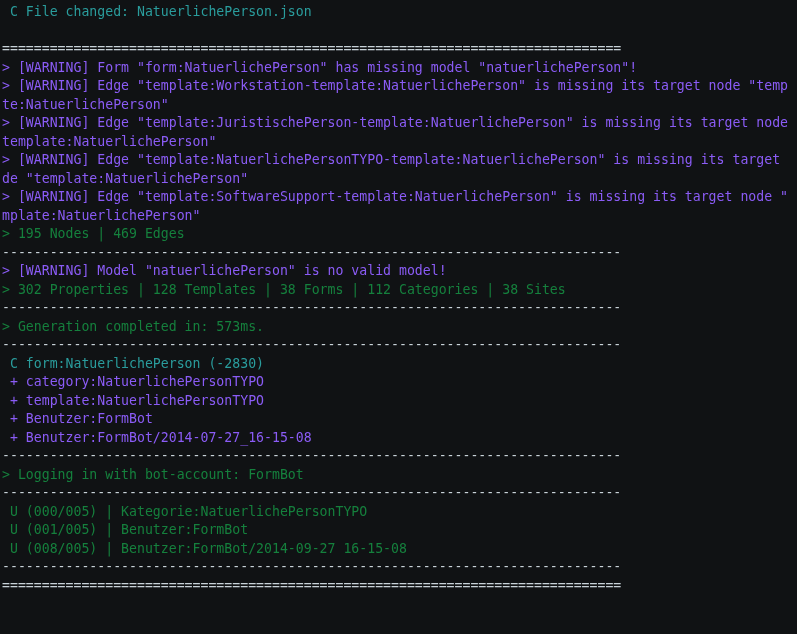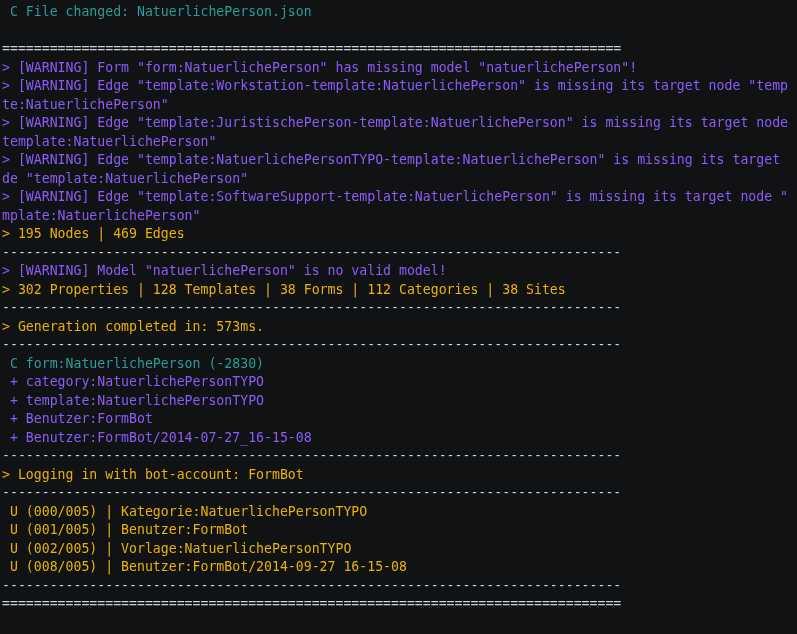--- a/index.html
+++ b/index.html
@@ -27,21 +27,21 @@
     line-height: 18.5px;
     height: 18.5px;
     white-space: pre;
     overflow: hidden;
     letter-spacing: 0px;
     padding-left: 2px;
     box-sizing: border-box;
   }
   .c-info    { color: #2a9d9d; }
   .c-warn    { color: #8b5cf6; }
-  .c-normal  { color: #eab308; }
+  .c-normal  { color: #15803d; }
   .c-add     { color: #8b5cf6; }
   .c-sep     { color: #c8d2d8; }
   .c-blank   { color: transparent; }
 </style>
 </head>
 <body>
 
 <div id="terminal">
     <div class="line c-info"> C File changed: NatuerlichePerson.json</div>
     <div class="line c-blank"></div>
@@ -65,17 +65,16 @@
     <div class="line c-info"> C form:NatuerlichePerson (-2830)</div>
     <div class="line c-add"> + category:NatuerlichePersonTYPO</div>
     <div class="line c-add"> + template:NatuerlichePersonTYPO</div>
     <div class="line c-add"> + Benutzer:FormBot</div>
     <div class="line c-add"> + Benutzer:FormBot/2014-07-27_16-15-08</div>
     <div class="line c-sep">------------------------------------------------------------------------------</div>
     <div class="line c-normal">&gt; Logging in with bot-account: FormBot</div>
     <div class="line c-sep">------------------------------------------------------------------------------</div>
     <div class="line c-normal"> U (000/005) | Kategorie:NatuerlichePersonTYPO</div>
     <div class="line c-normal"> U (001/005) | Benutzer:FormBot</div>
-    <div class="line c-normal"> U (002/005) | Vorlage:NatuerlichePersonTYPO</div>
     <div class="line c-normal"> U (008/005) | Benutzer:FormBot/2014-09-27 16-15-08</div>
     <div class="line c-sep">------------------------------------------------------------------------------</div>
     <div class="line c-sep">==============================================================================</div>
   </div>
 
 </body></html>

